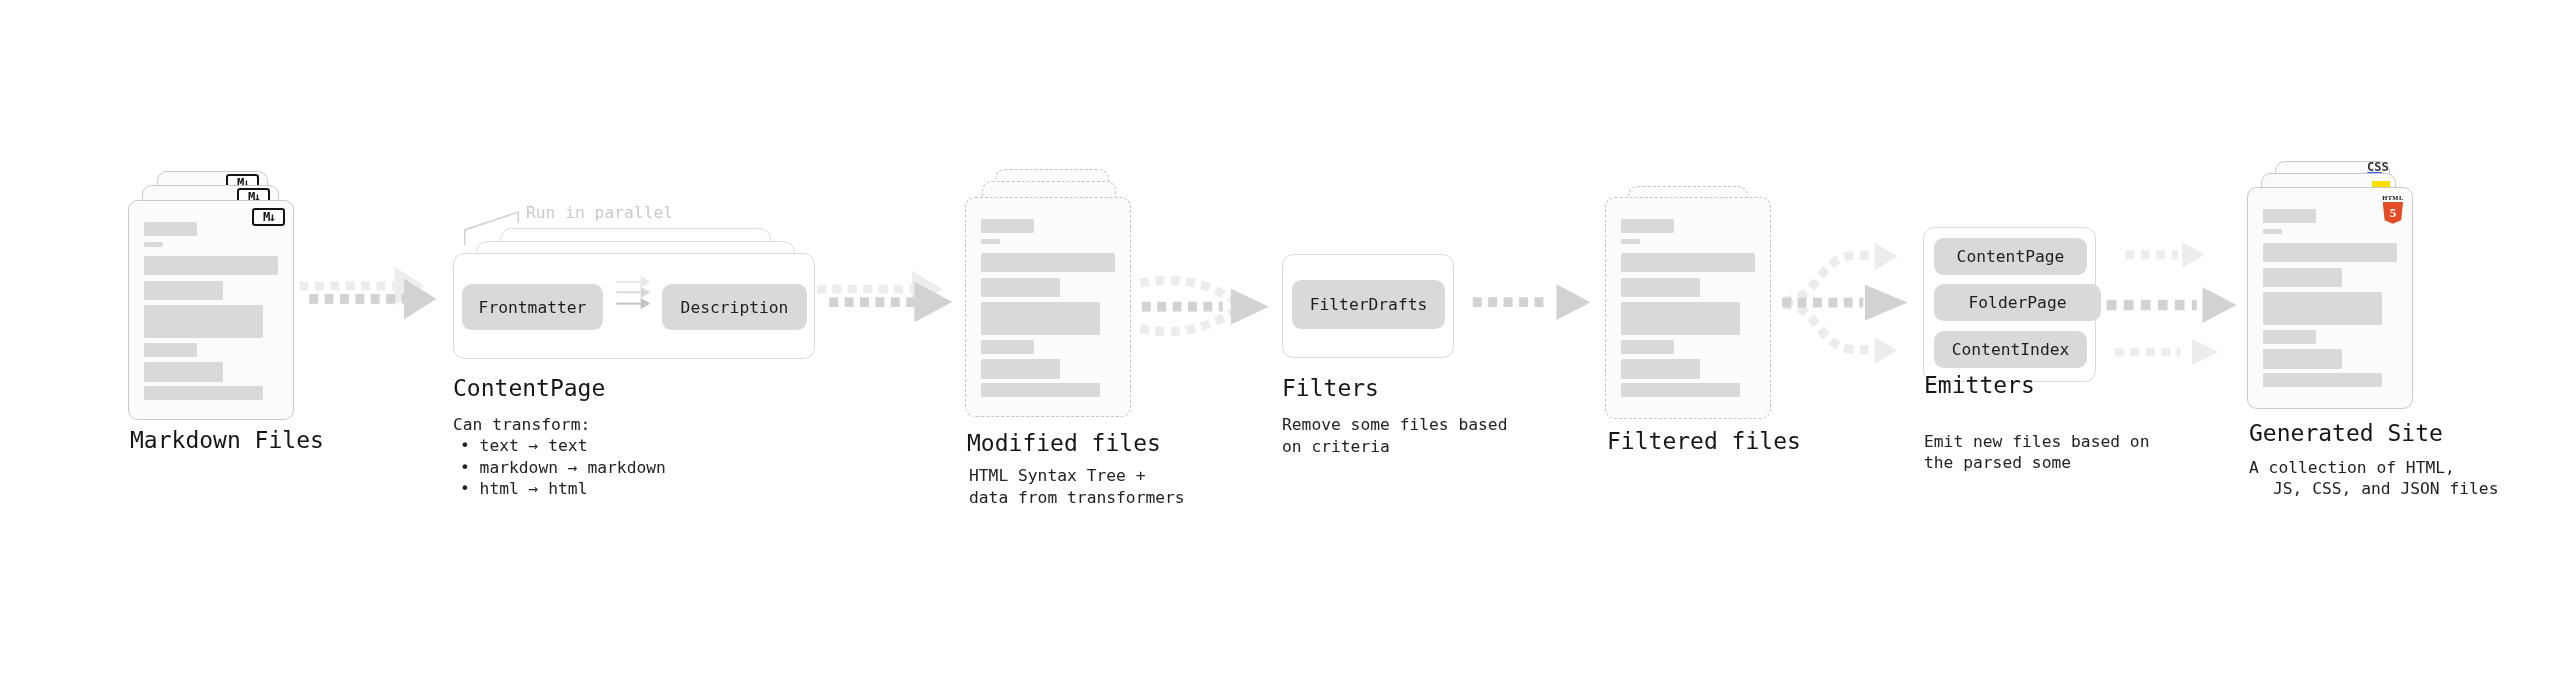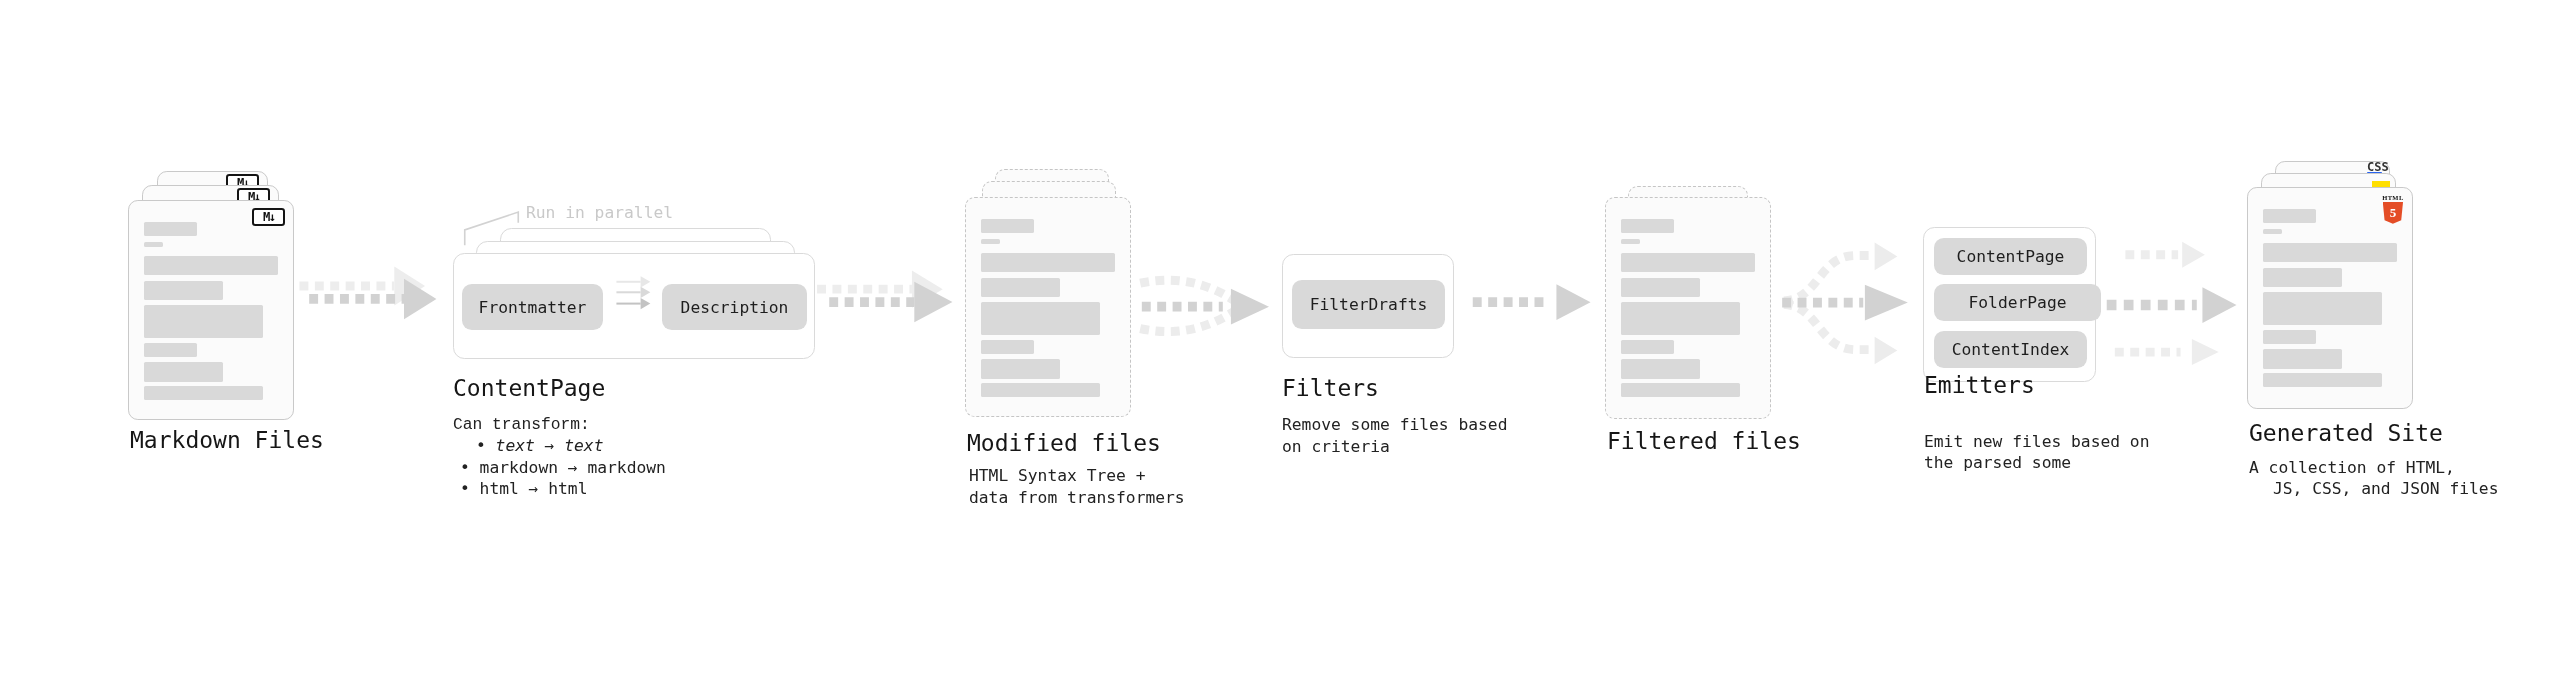--- a/index.html
+++ b/index.html
@@ -91,22 +91,22 @@
     <svg class="arrow" style="left:614px;top:275px;" width="42" height="37" viewBox="0 0 52 45">
       <line x1="3" y1="8" x2="33" y2="8" stroke="#e7e7e7" stroke-width="2.5"></line>
         <polygon points="33,1 33,15 45,8" fill="#e7e7e7"></polygon>
       <line x1="3" y1="21" x2="33" y2="21" stroke="#d9d9d9" stroke-width="2.5"></line>
         <polygon points="33,14 33,28 45,21" fill="#d9d9d9"></polygon>
       <line x1="3" y1="35" x2="33" y2="35" stroke="#c3c3c3" stroke-width="2.5"></line>
         <polygon points="33,28 33,42 45,35" fill="#c3c3c3"></polygon>
     </svg>
 
     <div class="label" style="left:453px;top:375px;">ContentPage</div>
-    <div class="sub" style="left:453px;top:415px;font-family:Liberation Mono, monospace;">Can transform:</div>
-    <div class="sub" style="left:476px;top:436px;font-style:italic;">• text → text</div>
+    <div class="sub" style="left:453px;top:415px;">Can transform:</div>
+    <div class="sub" style="left:460px;top:436px;">• text → text</div>
     <div class="sub" style="left:460px;top:458px;">• markdown → markdown</div>
     <div class="sub" style="left:460px;top:479px;">• html → html</div>
   </div>
 
   <svg class="arrow" style="left:817px;top:264px;" width="142" height="77" viewBox="0 0 175 95">
     <line x1="0" y1="31" x2="117" y2="31" stroke="#ededed" stroke-width="11" stroke-dasharray="11 8"></line>
     <polygon points="117,8 117,54 155,31" fill="#ededed"></polygon>
     <line x1="15" y1="47" x2="120" y2="47" stroke="#d2d2d2" stroke-width="12" stroke-dasharray="11 8"></line>
     <polygon points="120,22 120,72 167,47" fill="#d2d2d2"></polygon>
   </svg>

